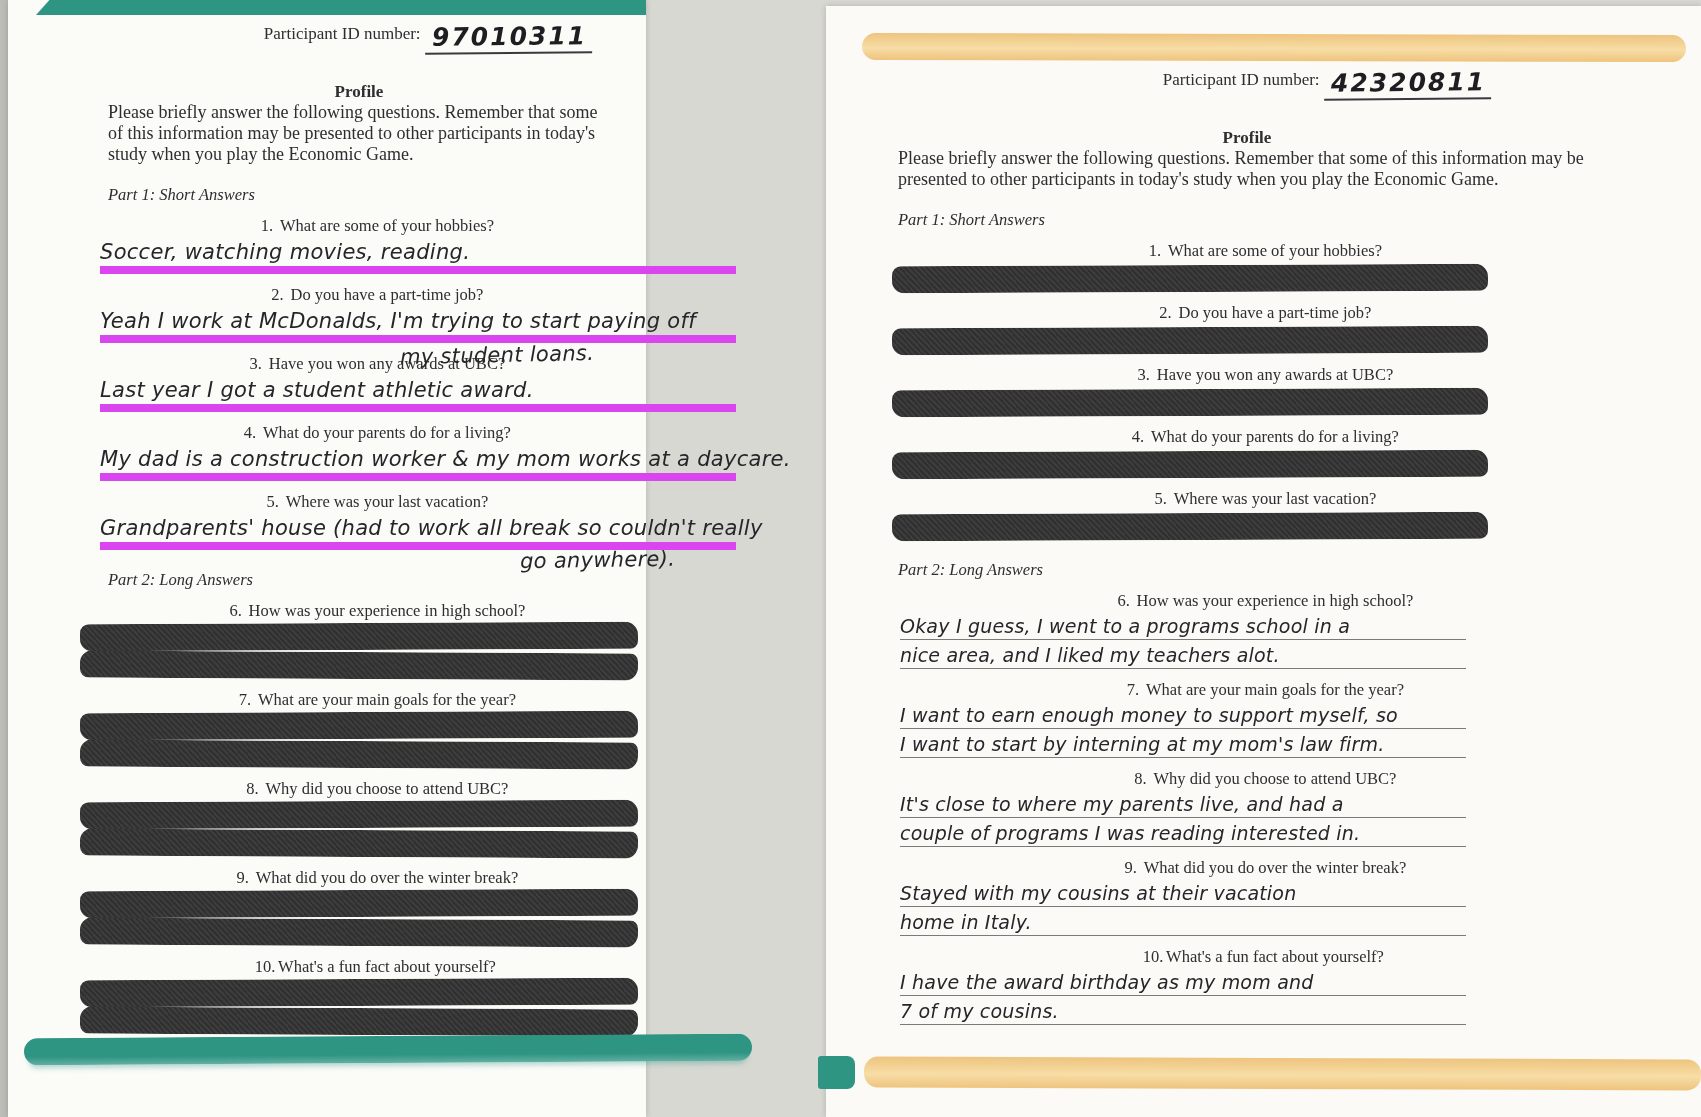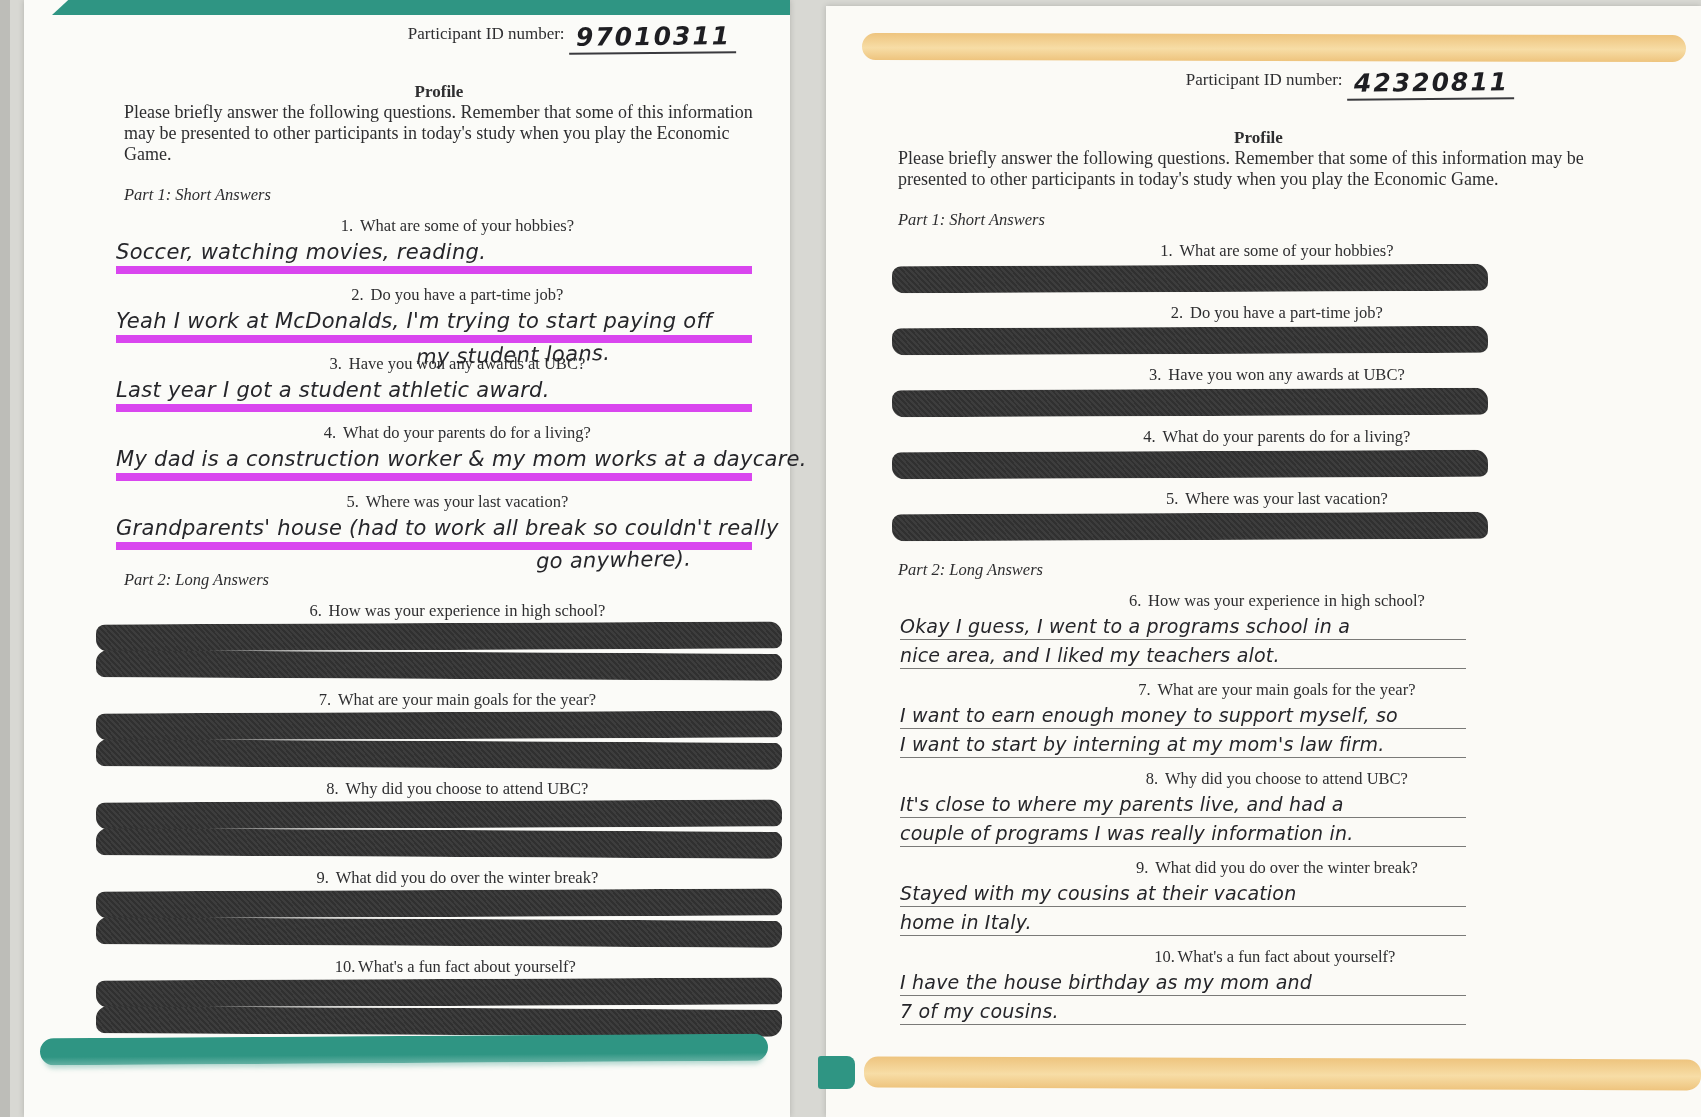--- a/index.html
+++ b/index.html
@@ -9,25 +9,25 @@
     font-family:"Liberation Serif", serif;
     color:#2e2e30;
   }
   .scan-edge { position:absolute; left:0; top:0; width:10px; height:1117px; background:#bdbdb8; }
 
   
   .page {
     position:absolute; top:0; background:#fbfbf8;
     box-shadow:0 0 6px rgba(0,0,0,.18);
   }
-  .page-left  { left:24px;  width:766px; height:1117px; }
+  .page-left  { left:8px;  width:638px; height:1117px; }
   .page-right { left:826px; top:6px; width:875px; height:1111px; background:#fbfaf6; }
 
   .page-left  .content { padding:0 36px 0 100px; }
-  .page-right .content { padding:0 82px 0 72px; }
+  .page-right .content { padding:0 105px 0 72px; }
 
   
   .band-top {
     position:absolute; top:0; left:28px; right:0; height:15px;
     background:var(--accent);
     clip-path:polygon(2.2% 0, 100% 0, 100% 100%, 0 100%);
   }
   .stripe { position:absolute; border-radius:14px; }
   .page-left .stripe-bottom {
     left:16px; width:728px; top:1036px; height:27px;
@@ -208,30 +208,30 @@
           <div class="answer-line line2">nice area, and I liked my teachers alot.</div>
         </div>
         <div class="question-block q7">
           <div class="q-line"><span class="q-num">7.</span><span class="q-text">What are your main goals for the year?</span></div>
           <div class="answer-line line1">I want to earn enough money to support myself, so</div>
           <div class="answer-line line2">I want to start by interning at my mom's law firm.</div>
         </div>
         <div class="question-block q8">
           <div class="q-line"><span class="q-num">8.</span><span class="q-text">Why did you choose to attend UBC?</span></div>
           <div class="answer-line line1">It's close to where my parents live, and had a</div>
-          <div class="answer-line line2">couple of programs I was really information in.</div>
+          <div class="answer-line line2">couple of programs I was reading interested in.</div>
         </div>
         <div class="question-block q9">
           <div class="q-line"><span class="q-num">9.</span><span class="q-text">What did you do over the winter break?</span></div>
           <div class="answer-line line1">Stayed with my cousins at their vacation</div>
           <div class="answer-line line2">home in Italy.</div>
         </div>
         <div class="question-block q10">
           <div class="q-line"><span class="q-num">10.</span><span class="q-text">What's a fun fact about yourself?</span></div>
-          <div class="answer-line line1">I have the house birthday as my mom and</div>
+          <div class="answer-line line1">I have the award birthday as my mom and</div>
           <div class="answer-line line2">7 of my cousins.</div>
         </div>
       </div>
   </div>
   <div class="stripe stripe-bottom"></div>
 </div>
 
 <div class="teal-sliver"></div>
 
 </body></html>

